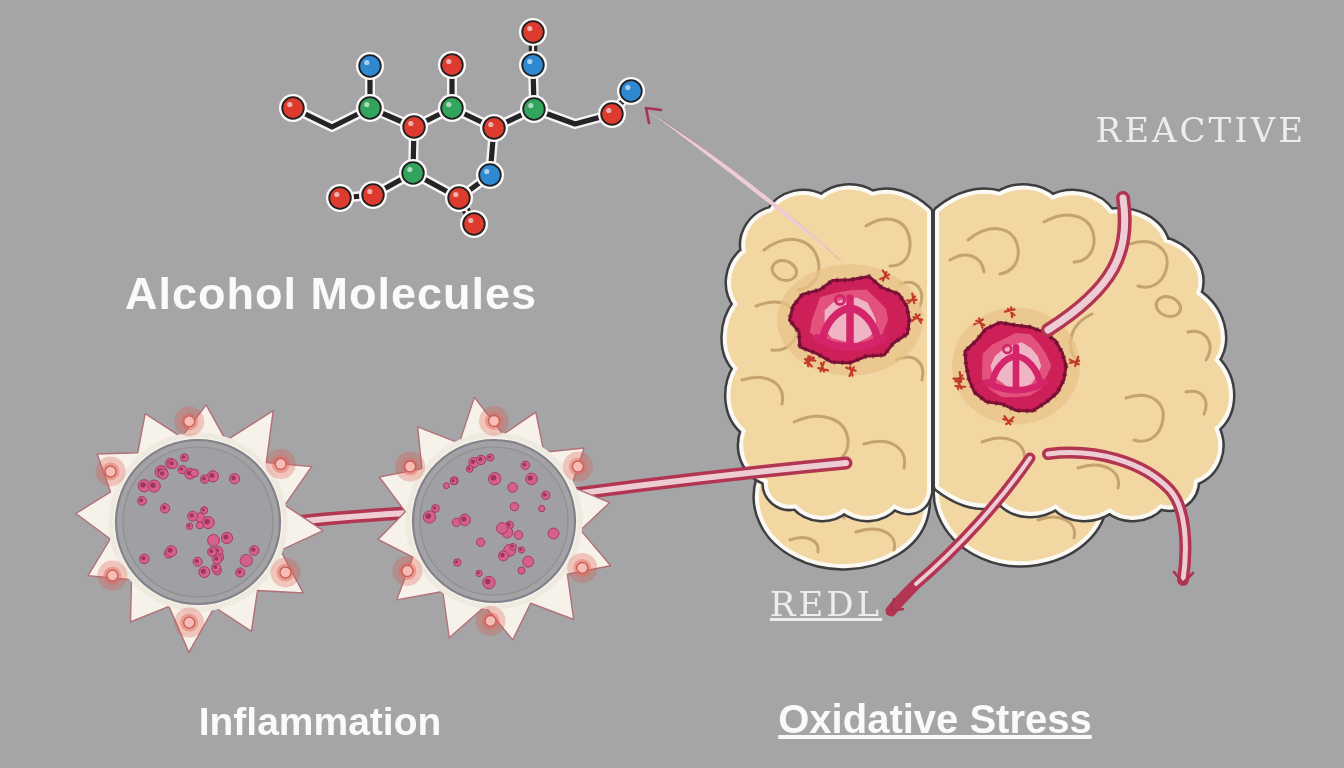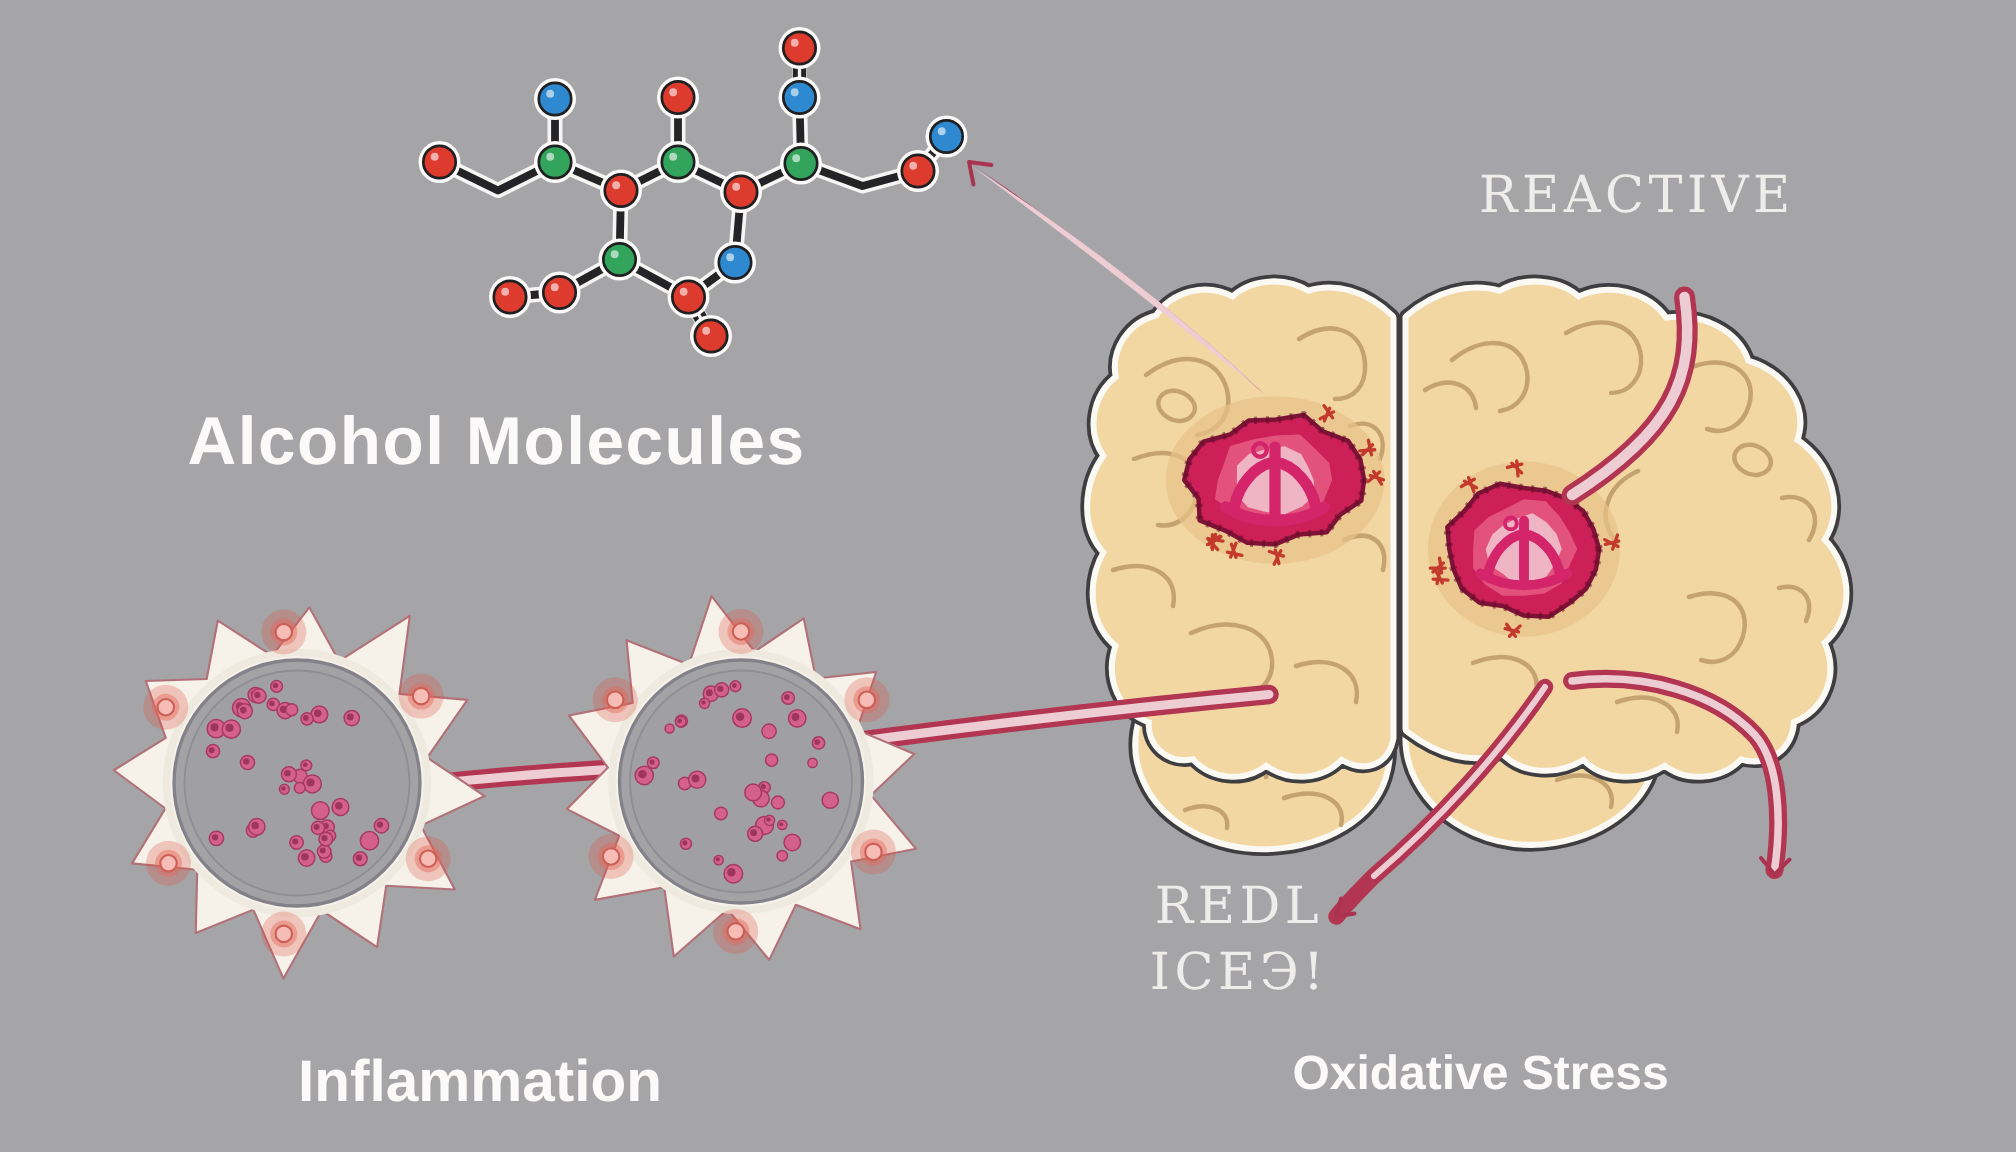--- a/index.html
+++ b/index.html
@@ -4,27 +4,27 @@
 <style>
   html,body{margin:0;padding:0;}
   body{width:1344px;height:768px;overflow:hidden;background:#a5a4a7;}
   .stage{position:relative;width:1344px;height:768px;background:#a5a4a7;}
   svg#scene{position:absolute;left:0;top:0;}
   .lbl{position:absolute;white-space:nowrap;}
   .sans{font-family:"Liberation Sans",sans-serif;font-weight:700;color:#fbfaf8;}
   .hand{font-family:"DejaVu Serif",serif;font-weight:400;color:#f2f1ed;opacity:.96;}
   #alcohol-label{left:125px;top:268px;font-size:45px;letter-spacing:1px;}
   #inflammation-label{left:320px;top:700px;font-size:39px;transform:translateX(-50%);}
-  #oxidative-label{left:987px;top:697px;font-size:32px;transform:translateX(-50%);}
+  #oxidative-label{left:935px;top:697px;font-size:40px;transform:translateX(-50%);text-decoration:underline;}
   #will-label{left:1183px;top:592px;font-size:32px;transform:translateX(-50%);
               text-align:center;line-height:1.25;white-space:normal;width:340px;}
   #reactive-label{left:1146px;top:108px;font-size:34px;letter-spacing:3px;
-              transform:translateX(-50%);text-align:left;line-height:1.35;white-space:normal;width:320px;}
+              transform:translateX(-50%);text-align:right;line-height:1.35;white-space:normal;width:320px;}
   #redl-label{left:826px;top:582px;font-size:34px;letter-spacing:3px;
-              transform:translateX(-50%);text-align:center;line-height:1.3;white-space:normal;width:220px;}
+              transform:translateX(-50%);text-align:center;line-height:1.3;white-space:normal;width:220px;text-decoration:underline;}
   
   .br-outer{fill:none;stroke:#3e3d40;stroke-width:13;stroke-linejoin:round;}
   .br-body{fill:#f2d7a3;stroke:#fbf9f4;stroke-width:8;paint-order:stroke;stroke-linejoin:round;}
   .gy{fill:none;stroke:#c2a06e;stroke-width:3;stroke-linecap:round;opacity:.95;}
   
   .rb-dark{fill:none;stroke:#b23552;stroke-width:13;stroke-linecap:round;}
   .rb-light{fill:none;stroke:#eeccd3;stroke-width:6;stroke-linecap:round;}
   .rb-tip{stroke:#a93350;stroke-width:2.6;fill:none;stroke-linecap:round;}
 </style>
 </head>
@@ -519,20 +519,19 @@
 <div id="alcohol-label" class="lbl sans">Alcohol Molecules</div>
 
 <div id="oxidative-label" class="lbl sans">Oxidative Stress</div>
 
 <div id="reactive-label" class="lbl hand">
   <span>REACTIVE</span><br>
 </div>
 
 <div id="redl-label" class="lbl hand">
   <span>REDL</span><br>
-  <span>ICEЭ!</span>
 </div>
 
 <div id="will-label" class="lbl sans">
   <br>
 </div>
 
 </div>
 
 </body></html>

